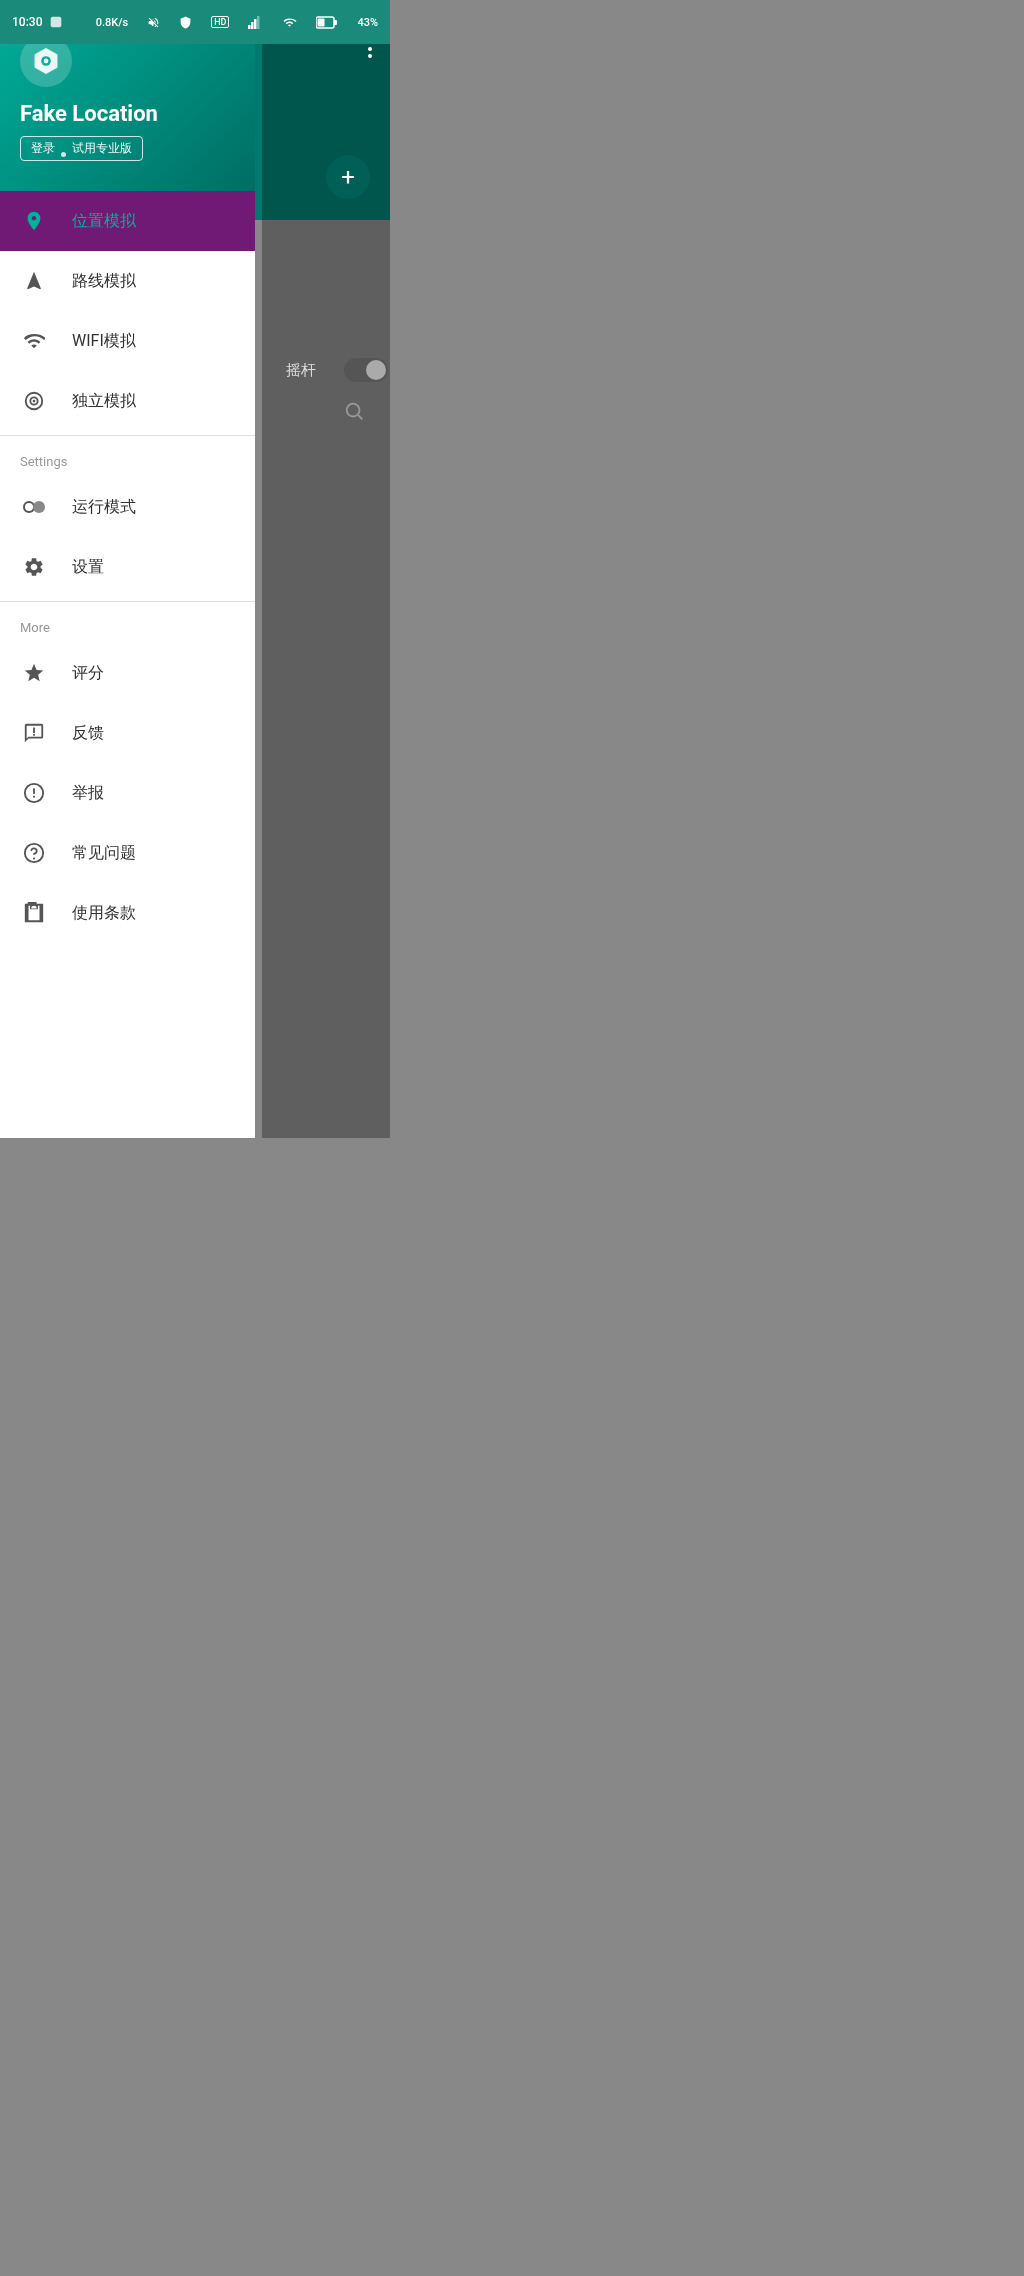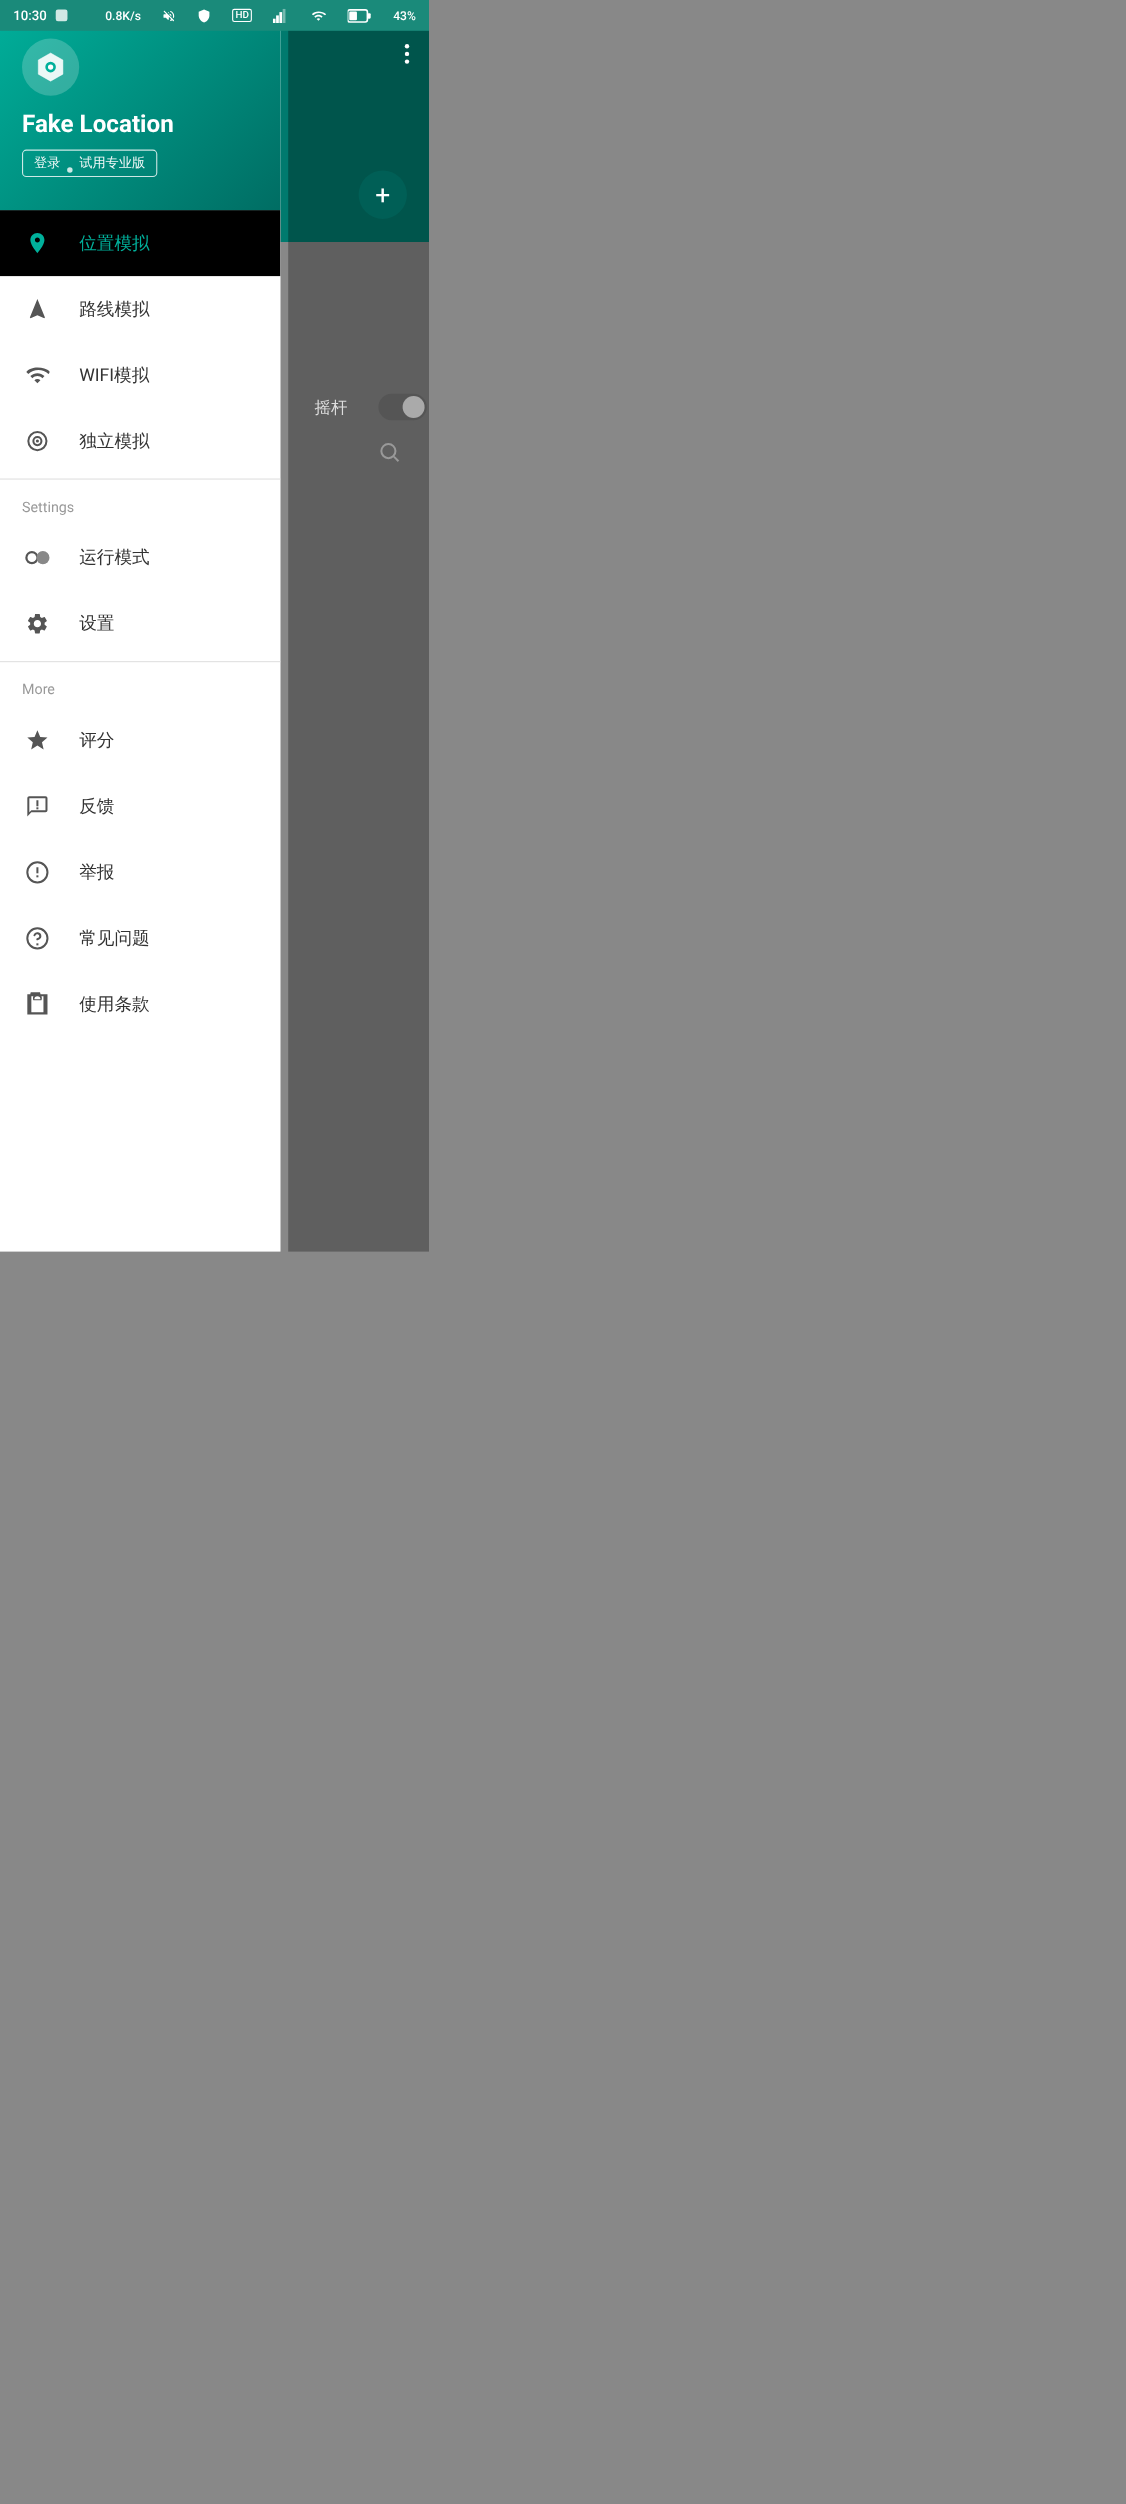--- a/index.html
+++ b/index.html
@@ -14,21 +14,21 @@
       min-height: 1138px;
       font-family: 'Roboto', Arial, sans-serif;
       background: #888;
       position: relative;
       overflow: hidden;
     }
 
     
     .status-bar {
       width: 100%;
-      height: 28px;
+      height: 44px;
       background: #1a8a7a;
       display: flex;
       align-items: center;
       justify-content: space-between;
       padding: 0 12px;
       font-size: 12px;
       color: white;
       font-weight: 500;
     }
 
@@ -240,21 +240,21 @@
 
     .menu-item {
       display: flex;
       align-items: center;
       padding: 16px 20px;
       cursor: pointer;
       gap: 24px;
     }
 
     .menu-item.active {
-      background: #000000;
+      background: #701a75;
     }
 
     .menu-item.active .menu-label {
       color: #00b09b;
       font-weight: 500;
     }
 
     .menu-icon {
       width: 28px;
       height: 28px;

